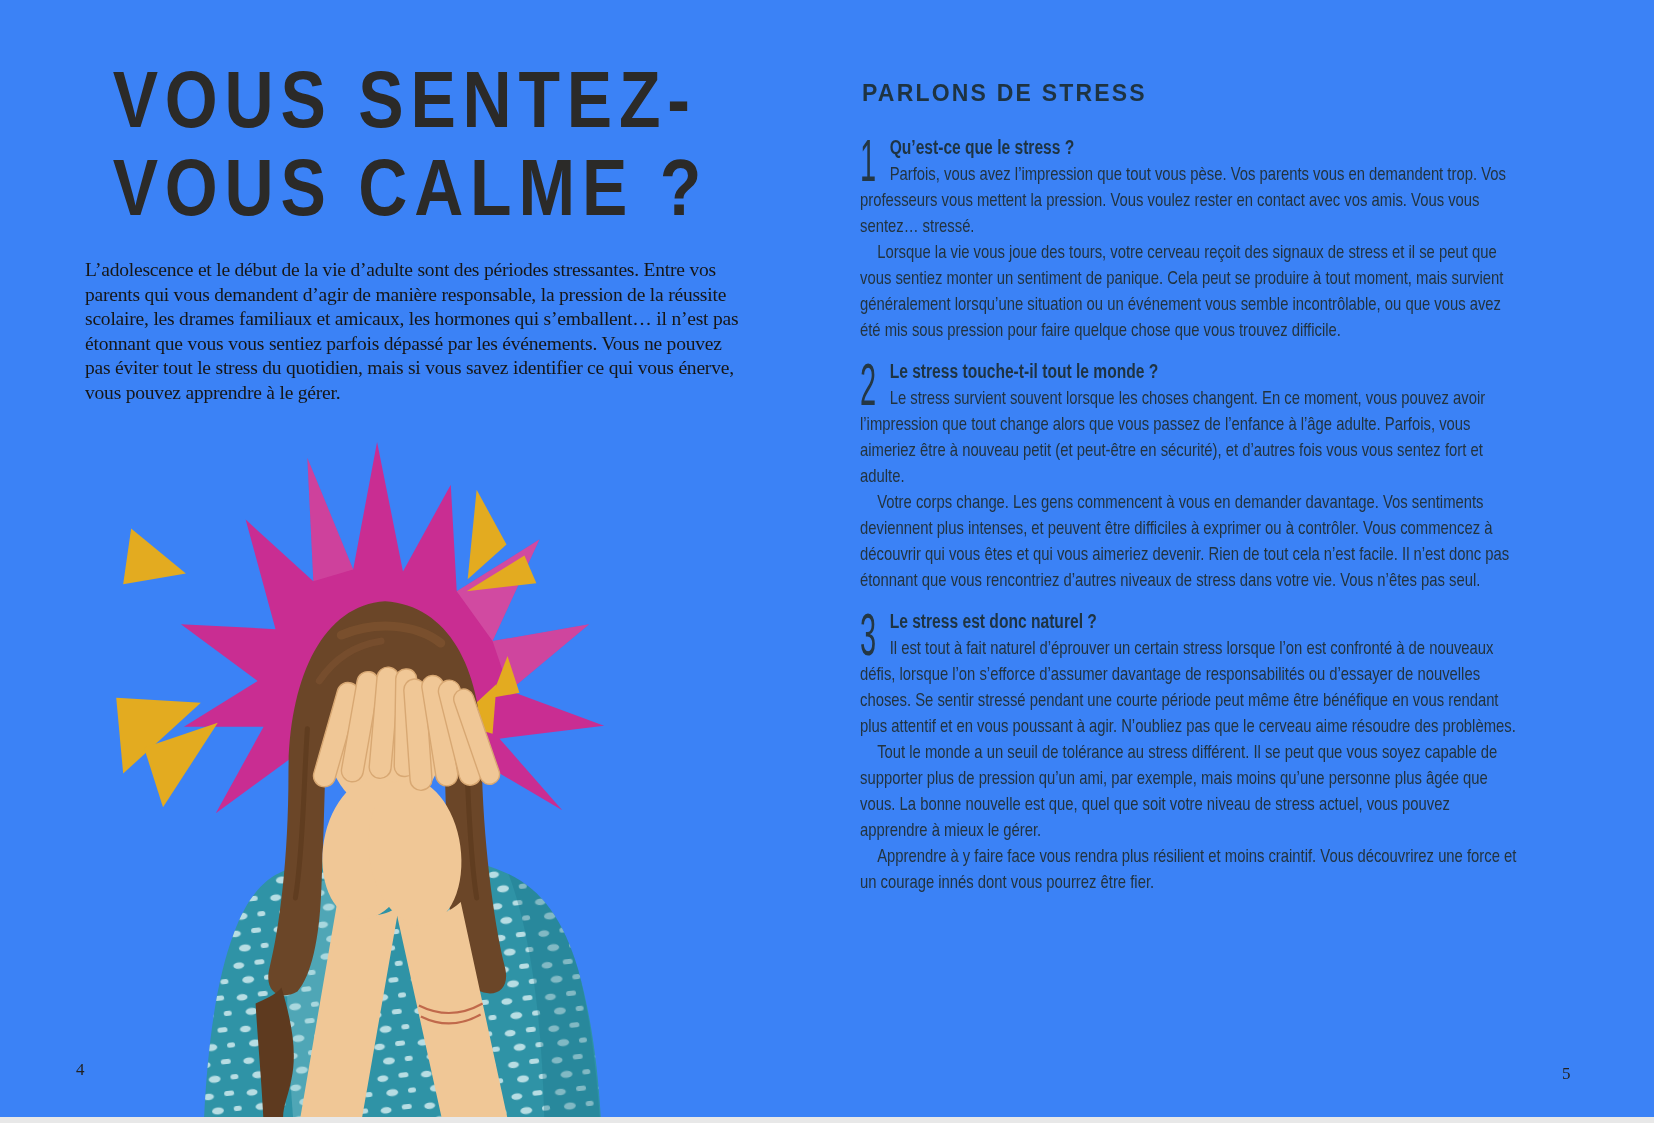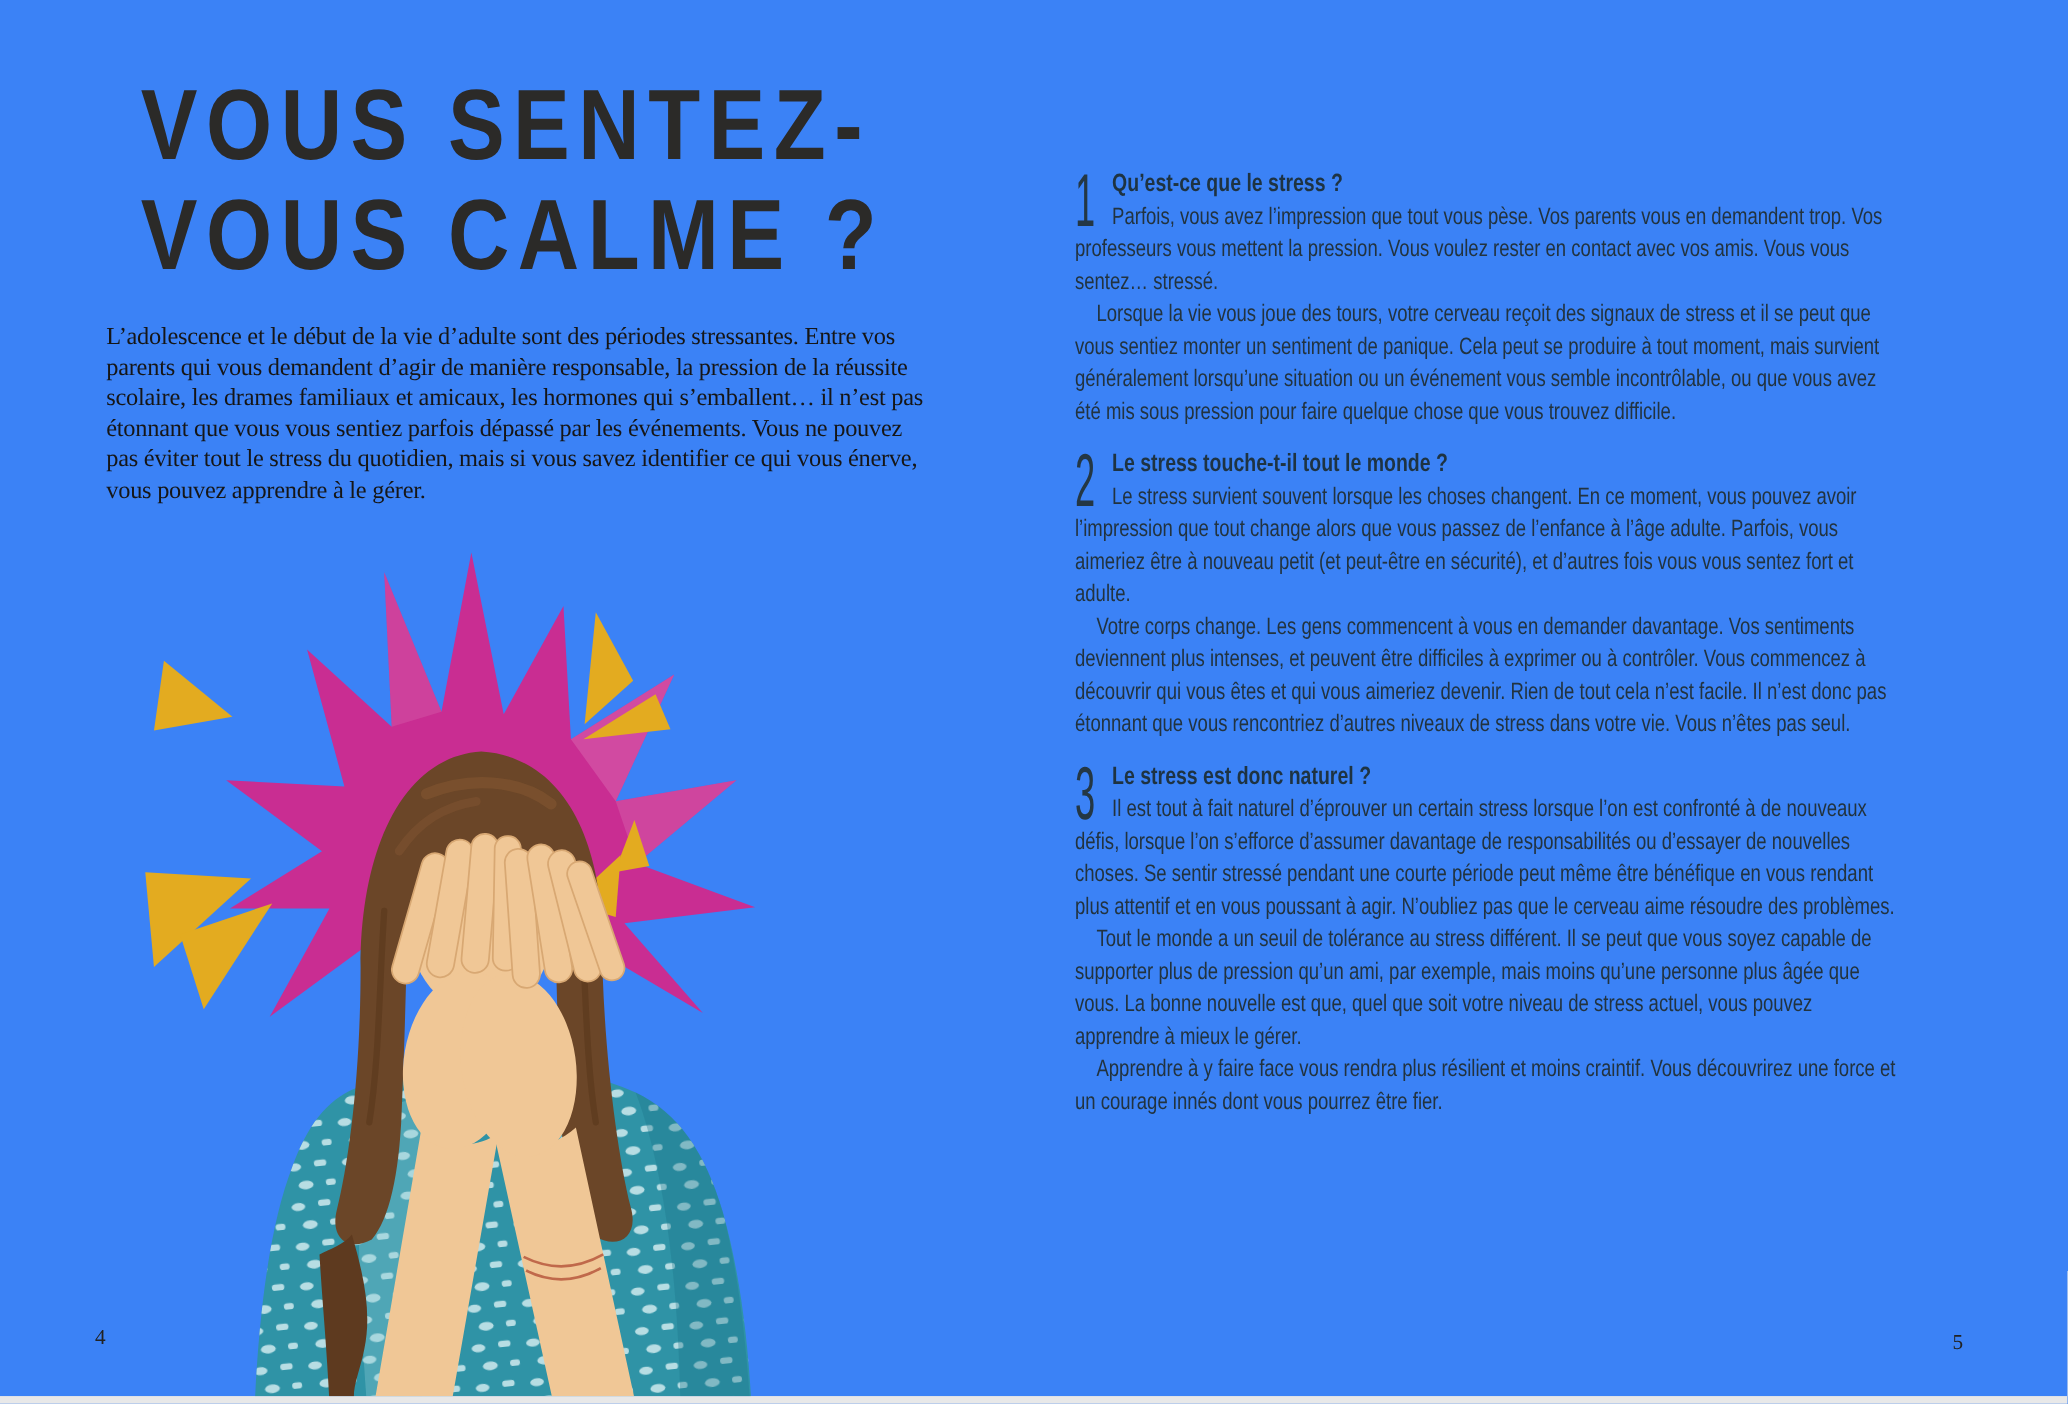--- a/index.html
+++ b/index.html
@@ -126,20 +126,21 @@
           <path d="M336,589 Q366,604 396,587"></path>
         </g>
       </svg>
     </div>
 
     <div class="pagenum pagenum-left">4</div>
   </section>
 
   <section class="page">
 
+    <h2 class="heading">PARLONS DE STRESS</h2>
 
     <div class="qa">
 
       <article class="section">
         <div class="num">
           <span class="num-glyph">1</span>
         </div>
         <h3 class="q">Qu’est-ce que le stress ?</h3>
         <p>Parfois, vous avez l’impression que tout vous pèse. Vos parents vous en demandent trop. Vos professeurs vous mettent la pression. Vous voulez rester en contact avec vos amis. Vous vous sentez… stressé.</p>
         <p class="indent">Lorsque la vie vous joue des tours, votre cerveau reçoit des signaux de stress et il se peut que vous sentiez monter un sentiment de panique. Cela peut se produire à tout moment, mais survient généralement lorsqu’une situation ou un événement vous semble incontrôlable, ou que vous avez été mis sous pression pour faire quelque chose que vous trouvez difficile.</p>

